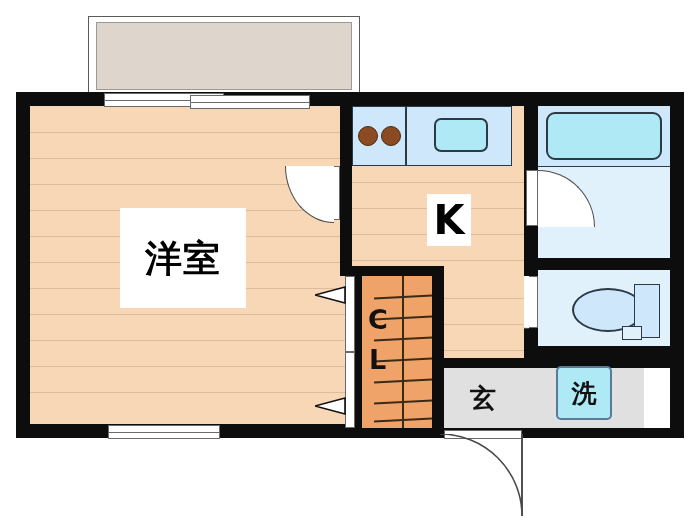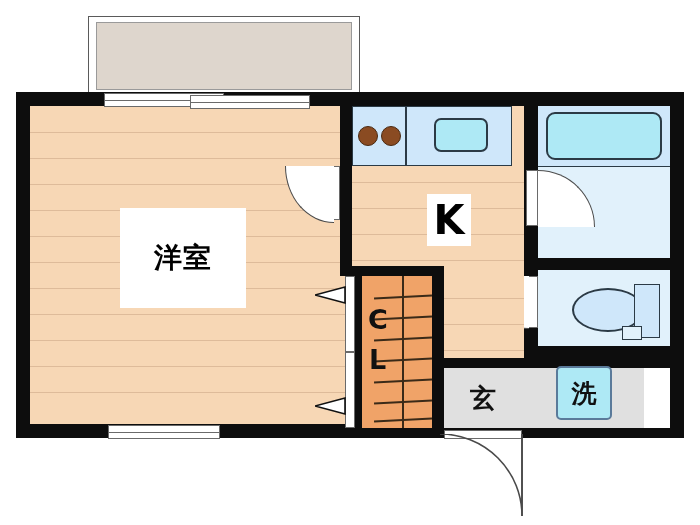--- a/index.html
+++ b/index.html
@@ -19,21 +19,21 @@
   .genkan{background:#e0e0e0;}
   .veranda{background:#ded6cd;}
   .closet{background:#f0a368;}
   .whitefill{background:#ffffff;}
   .outline{border:1.5px solid #2b3a45;}
 
   
   .lbl{position:absolute;display:flex;align-items:center;justify-content:center;
        color:#000;font-weight:700;line-height:1;}
   .lbl-room{background:#ffffff;flex-direction:column;}
-  .lbl-room .l1{font-size:28px;letter-spacing:1px;}
+  .lbl-room .l1{font-size:37px;letter-spacing:1px;}
   .lbl-room .l2{font-size:40px;letter-spacing:1px;margin-top:4px;}
   .lbl-k{background:#ffffff;font-size:40px;}
   .lbl-veranda{font-size:30px;letter-spacing:3px;color:#111;}
   .lbl-gen{font-size:26px;color:#111;}
   .lbl-sen{font-size:25px;color:#111;}
   .lbl-cl{position:absolute;font-size:27px;font-weight:700;color:#111;}
 
   
   .arc{position:absolute;border:1.4px solid #4a4a4a;background:#ffffff;}
   .arc-tr{border-radius:0 100% 0 0;}

